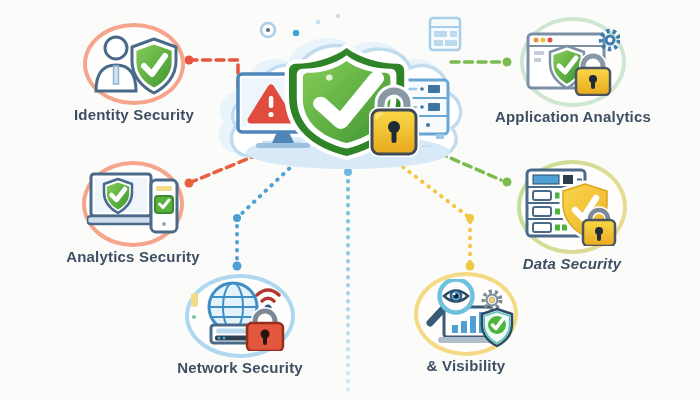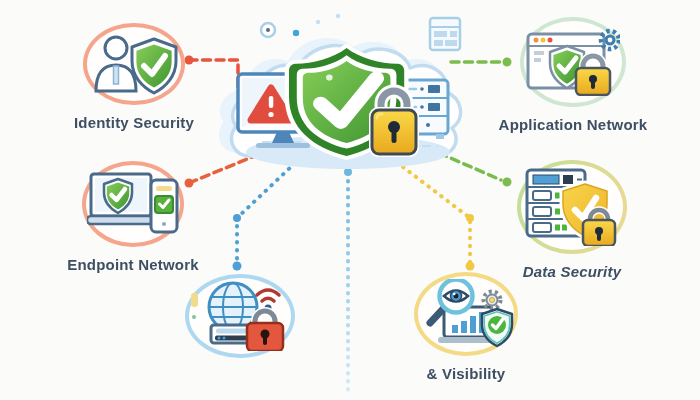--- a/index.html
+++ b/index.html
@@ -3,21 +3,21 @@
 <meta charset="utf-8">
 <style>
   html,body{margin:0;padding:0;background:#fff;}
   .stage{position:relative;width:700px;height:400px;background:#fbfbfa;overflow:hidden;
          font-family:"Liberation Sans",sans-serif;}
   .layer{position:absolute;left:0;top:0;}
   .node{position:absolute;width:220px;display:flex;flex-direction:column;align-items:center;}
   .ring{border-radius:50%;padding:4px;box-sizing:border-box;}
   .ring-inner{background:#fffefd;border-radius:50%;width:100%;height:100%;
               display:flex;align-items:center;justify-content:center;box-sizing:border-box;}
-  .label{margin-top:8px;font-size:15px;font-weight:bold;color:#3e4f63;text-align:left;
+  .label{font-size:15px;font-weight:bold;color:#3e4f63;text-align:left;
          line-height:19px;letter-spacing:.2px;}
   .ring-coral{background:#f4a58c;}
   .ring-green{background:#cfe6d2;}
   .ring-blue{background:#aed8ef;}
   .ring-yellow{background:#f4da84;}
   .ring-lime{background:linear-gradient(110deg,#bfdf97,#eed992);}
 </style>
 </head>
 <body>
 
@@ -201,21 +201,21 @@
           <g transform="translate(50,24)">
             <path d="M7,18 v-4 a10,10 0 0 1 20,0 v4" fill="none" stroke="#fff" stroke-width="8"></path>
             <path d="M7,18 v-4 a10,10 0 0 1 20,0 v4" fill="none" stroke="#8a97a4" stroke-width="5"></path>
             <rect x="0" y="16" width="34" height="27" rx="5" fill="url(#goldG)" stroke="#4a5560" stroke-width="2.5"></rect>
             <circle cx="17" cy="27" r="4" fill="#1f2a38"></circle>
             <rect x="15" y="29" width="4" height="8" rx="2" fill="#1f2a38"></rect>
           </g>
         </svg>
       </div>
     </div>
-    <div class="label">Application Network</div>
+    <div class="label">Application Analytics</div>
   </div>
 
   <div class="node" style="left:23px;top:161px;">
     <div class="ring ring-coral" style="width:102px;height:86px;">
       <div class="ring-inner">
         <svg width="92" height="64" viewBox="0 0 92 64">
           <rect x="4" y="2" width="60" height="42" rx="3" fill="#fff" stroke="#4a6a8a" stroke-width="3"></rect>
           <rect x="8" y="6" width="52" height="34" fill="#eef5fb"></rect>
           <rect x="0" y="44" width="68" height="8" rx="4" fill="#cfdeed" stroke="#4a6a8a" stroke-width="2.5"></rect>
           <g transform="translate(17,7)">
@@ -226,21 +226,21 @@
           <g>
             <rect x="64" y="8" width="26" height="52" rx="5" fill="#fff" stroke="#4a6a8a" stroke-width="3"></rect>
             <rect x="69" y="14" width="16" height="5" rx="2" fill="#f2dc8c"></rect>
             <rect x="68" y="24" width="18" height="17" rx="3" fill="#56b13d" stroke="#3e8a2e" stroke-width="2"></rect>
             <polyline points="72.5,32 76,35.5 82,28" fill="none" stroke="#fff" stroke-width="3" stroke-linecap="round" stroke-linejoin="round"></polyline>
             <circle cx="77" cy="52" r="2" fill="#8fa8bc"></circle>
           </g>
         </svg>
       </div>
     </div>
-    <div class="label">Endpoint Network</div>
+    <div class="label">Analytics Security</div>
   </div>
 
   <div class="node" style="left:462px;top:160px;font-style:italic;">
     <div class="ring ring-lime" style="width:110px;height:94px;">
       <div class="ring-inner">
         <svg width="98" height="78" viewBox="0 0 98 78">
           <rect x="4" y="2" width="58" height="66" rx="4" fill="#fff" stroke="#4a6a8a" stroke-width="3"></rect>
           <path d="M4,19 H62 M4,35 H62 M4,51 H62" stroke="#4a6a8a" stroke-width="2"></path>
           <rect x="10" y="7" width="26" height="9" fill="#4f9fd4" stroke="#2d4a66"></rect>
           <rect x="40" y="7" width="10" height="9" fill="#2d3e50"></rect>
@@ -302,20 +302,21 @@
           <g transform="translate(56,26)">
             <path d="M8,18 v-4 a10,10 0 0 1 20,0 v4" fill="none" stroke="#fff" stroke-width="8"></path>
             <path d="M8,18 v-4 a10,10 0 0 1 20,0 v4" fill="none" stroke="#7d8a96" stroke-width="5"></path>
             <rect x="0" y="16" width="36" height="28" rx="5" fill="#e2573d" stroke="#962e1c" stroke-width="2.5"></rect>
             <circle cx="18" cy="27" r="4.5" fill="#2a1410"></circle>
             <rect x="16" y="29" width="4" height="9" rx="2" fill="#2a1410"></rect>
           </g>
         </svg>
       </div>
     </div>
+    <div class="label">Network Security</div>
   </div>
 
   <div class="node" style="left:356px;top:272px;">
     <div class="ring ring-yellow" style="width:104px;height:84px;">
       <div class="ring-inner">
         <svg width="96" height="70" viewBox="0 0 96 70">
           <rect x="26" y="28" width="48" height="30" rx="3" fill="#fff" stroke="#3a5a78" stroke-width="3"></rect>
           <g fill="#4f9fd4">
             <rect x="34" y="46" width="6" height="8"></rect>
             <rect x="43" y="42" width="6" height="12"></rect>

